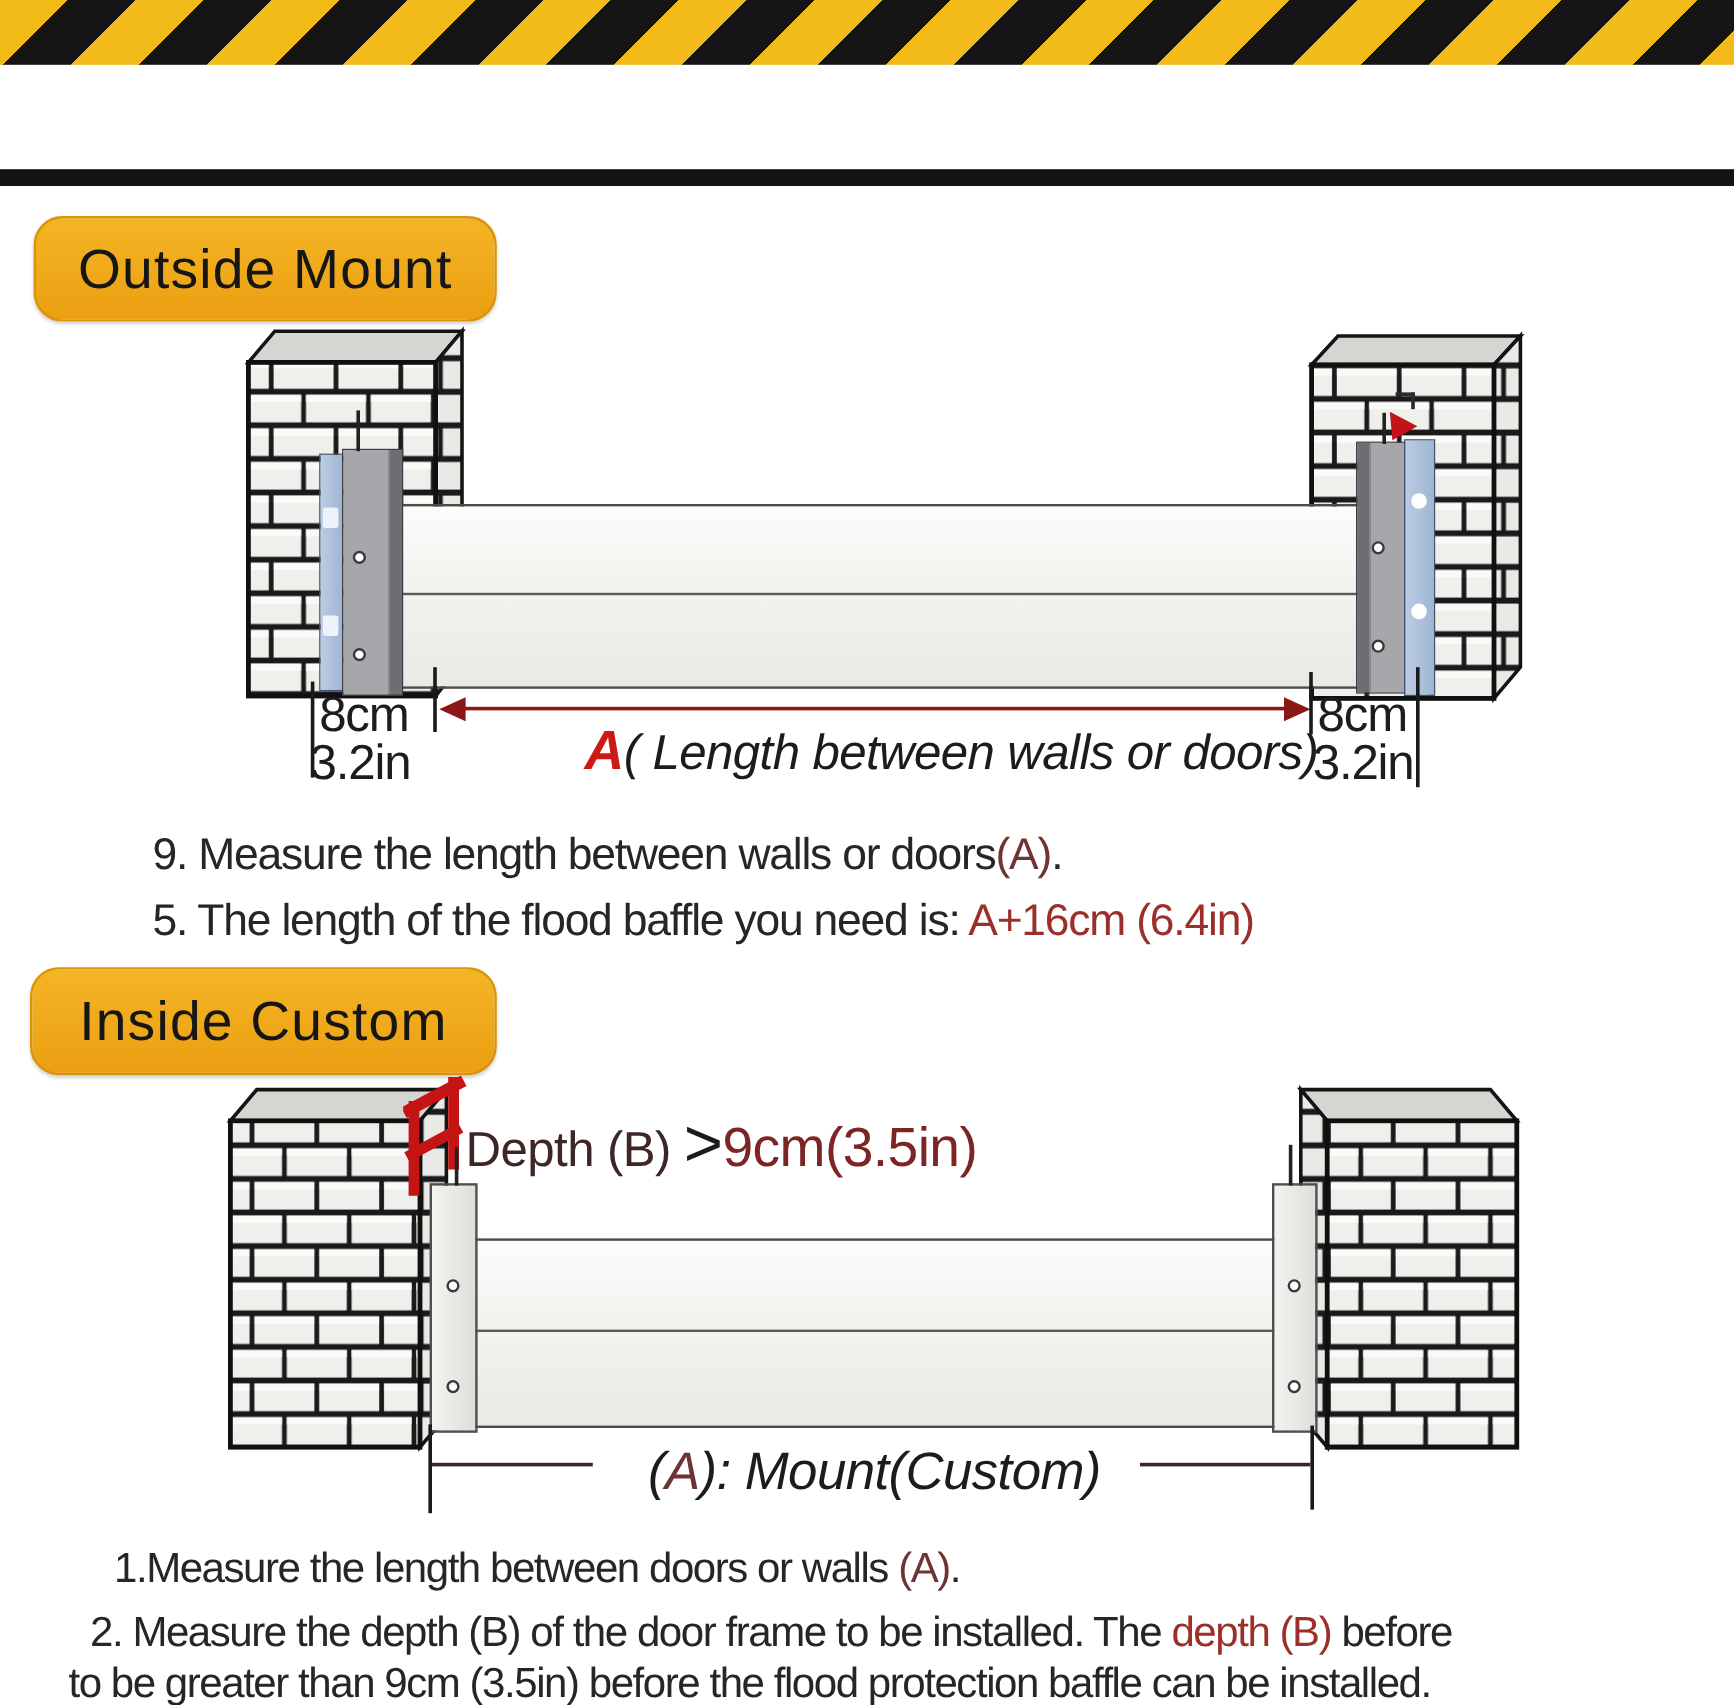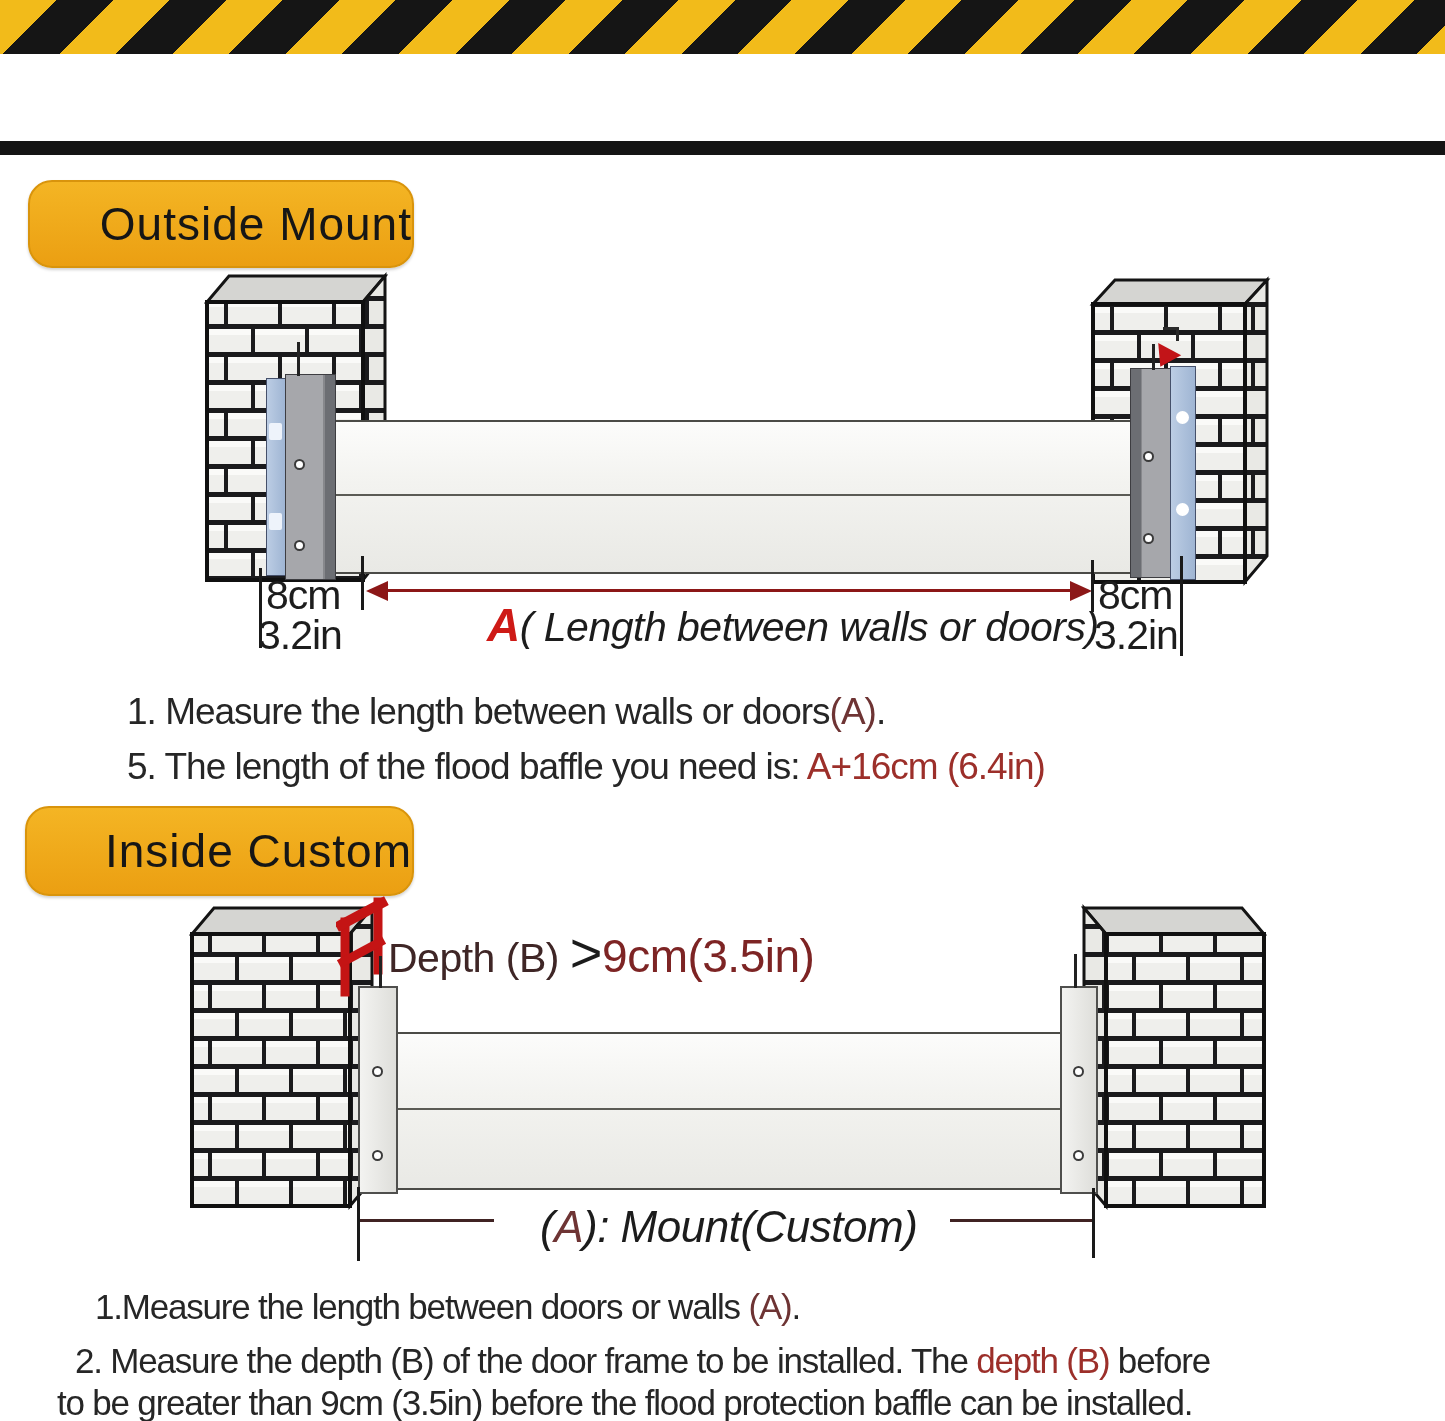--- a/index.html
+++ b/index.html
@@ -13,21 +13,21 @@
              background:linear-gradient(180deg,#fdfdfd,#f4f4f4);
              display:flex;align-items:center;justify-content:center;}
   .pagetitle{font-size:57px;font-weight:700;letter-spacing:0px;color:#0c0c0c;
              text-shadow:3px 3px 2px #b9b9b9;transform:scaleY(1.04);}
   .blackbar{position:absolute;left:0;top:141px;width:1445px;height:14px;background:#141414;}
 
   
   .badge{position:absolute;background:linear-gradient(180deg,#f3b424,#eca githa?,#eca415);
          background:linear-gradient(180deg,#f4b524,#eb9f12);
          border:2px solid #d9940c;border-radius:24px;
-         display:flex;align-items:center;justify-content:flex-end;
+         display:flex;align-items:center;justify-content:center;
          font-size:46px;color:#161616;font-weight:500;letter-spacing:1px;
          box-shadow:0 2px 3px rgba(0,0,0,.18);}
 
   
   .pillar{position:absolute;}
 
   
   .bluestrip{position:absolute;background:linear-gradient(90deg,#bccde4,#9fb5d3);
              border:1px solid #45506a;}
   .bluestrip .sq{position:absolute;left:2px;width:13px;height:17px;background:#eef3fb;border-radius:2px;}
@@ -155,21 +155,21 @@
   <div class="redline" style="left:384px;top:589px;width:692px;"></div>
   <div class="arrowhead-r" style="left:1070px;top:581px;"></div>
 
   <div class="spanlabel" style="left:487px;top:598px;"><span class="seg-abig">A</span><span>( Length between walls or doors)</span></div>
 
   <div class="tick" style="left:1091px;top:560px;height:52px;"></div>
   <div class="tick" style="left:1180px;top:556px;height:100px;"></div>
   <div class="meas" style="left:1098px;top:572px;">8cm</div>
   <div class="meas" style="left:1094px;top:612px;">3.2in</div>
 
-  <div class="steps-line" style="left:127px;top:691px;"><span>1. Measure the length between walls or doors</span><span class="seg-dr">(A)</span><span>.</span></div>
+  <div class="steps-line" style="left:127px;top:691px;"><span>9. Measure the length between walls or doors</span><span class="seg-dr">(A)</span><span>.</span></div>
   <div class="steps-line" style="left:127px;top:746px;"><span>5. The length of the flood baffle you need is: </span><span class="seg-red">A+16cm (6.4in)</span></div>
 
   <div class="badge" style="left:25px;top:806px;width:385px;height:86px;">
     <span>Inside Custom</span>
   </div>
 
   <svg class="pillar" style="left:183px;top:898px;" width="194" height="314" viewBox="0 0 194 314">
     <polygon points="9,36 167,36 189,10 31,10" fill="#d5d5d2" stroke="#141414" stroke-width="3"></polygon>
     <polygon points="167,36 189,10 189,282 167,308" fill="url(#brickS)" stroke="#141414" stroke-width="3"></polygon>
     <rect x="9" y="36" width="158" height="272" fill="url(#brickF)" stroke="#101010" stroke-width="4"></rect>

